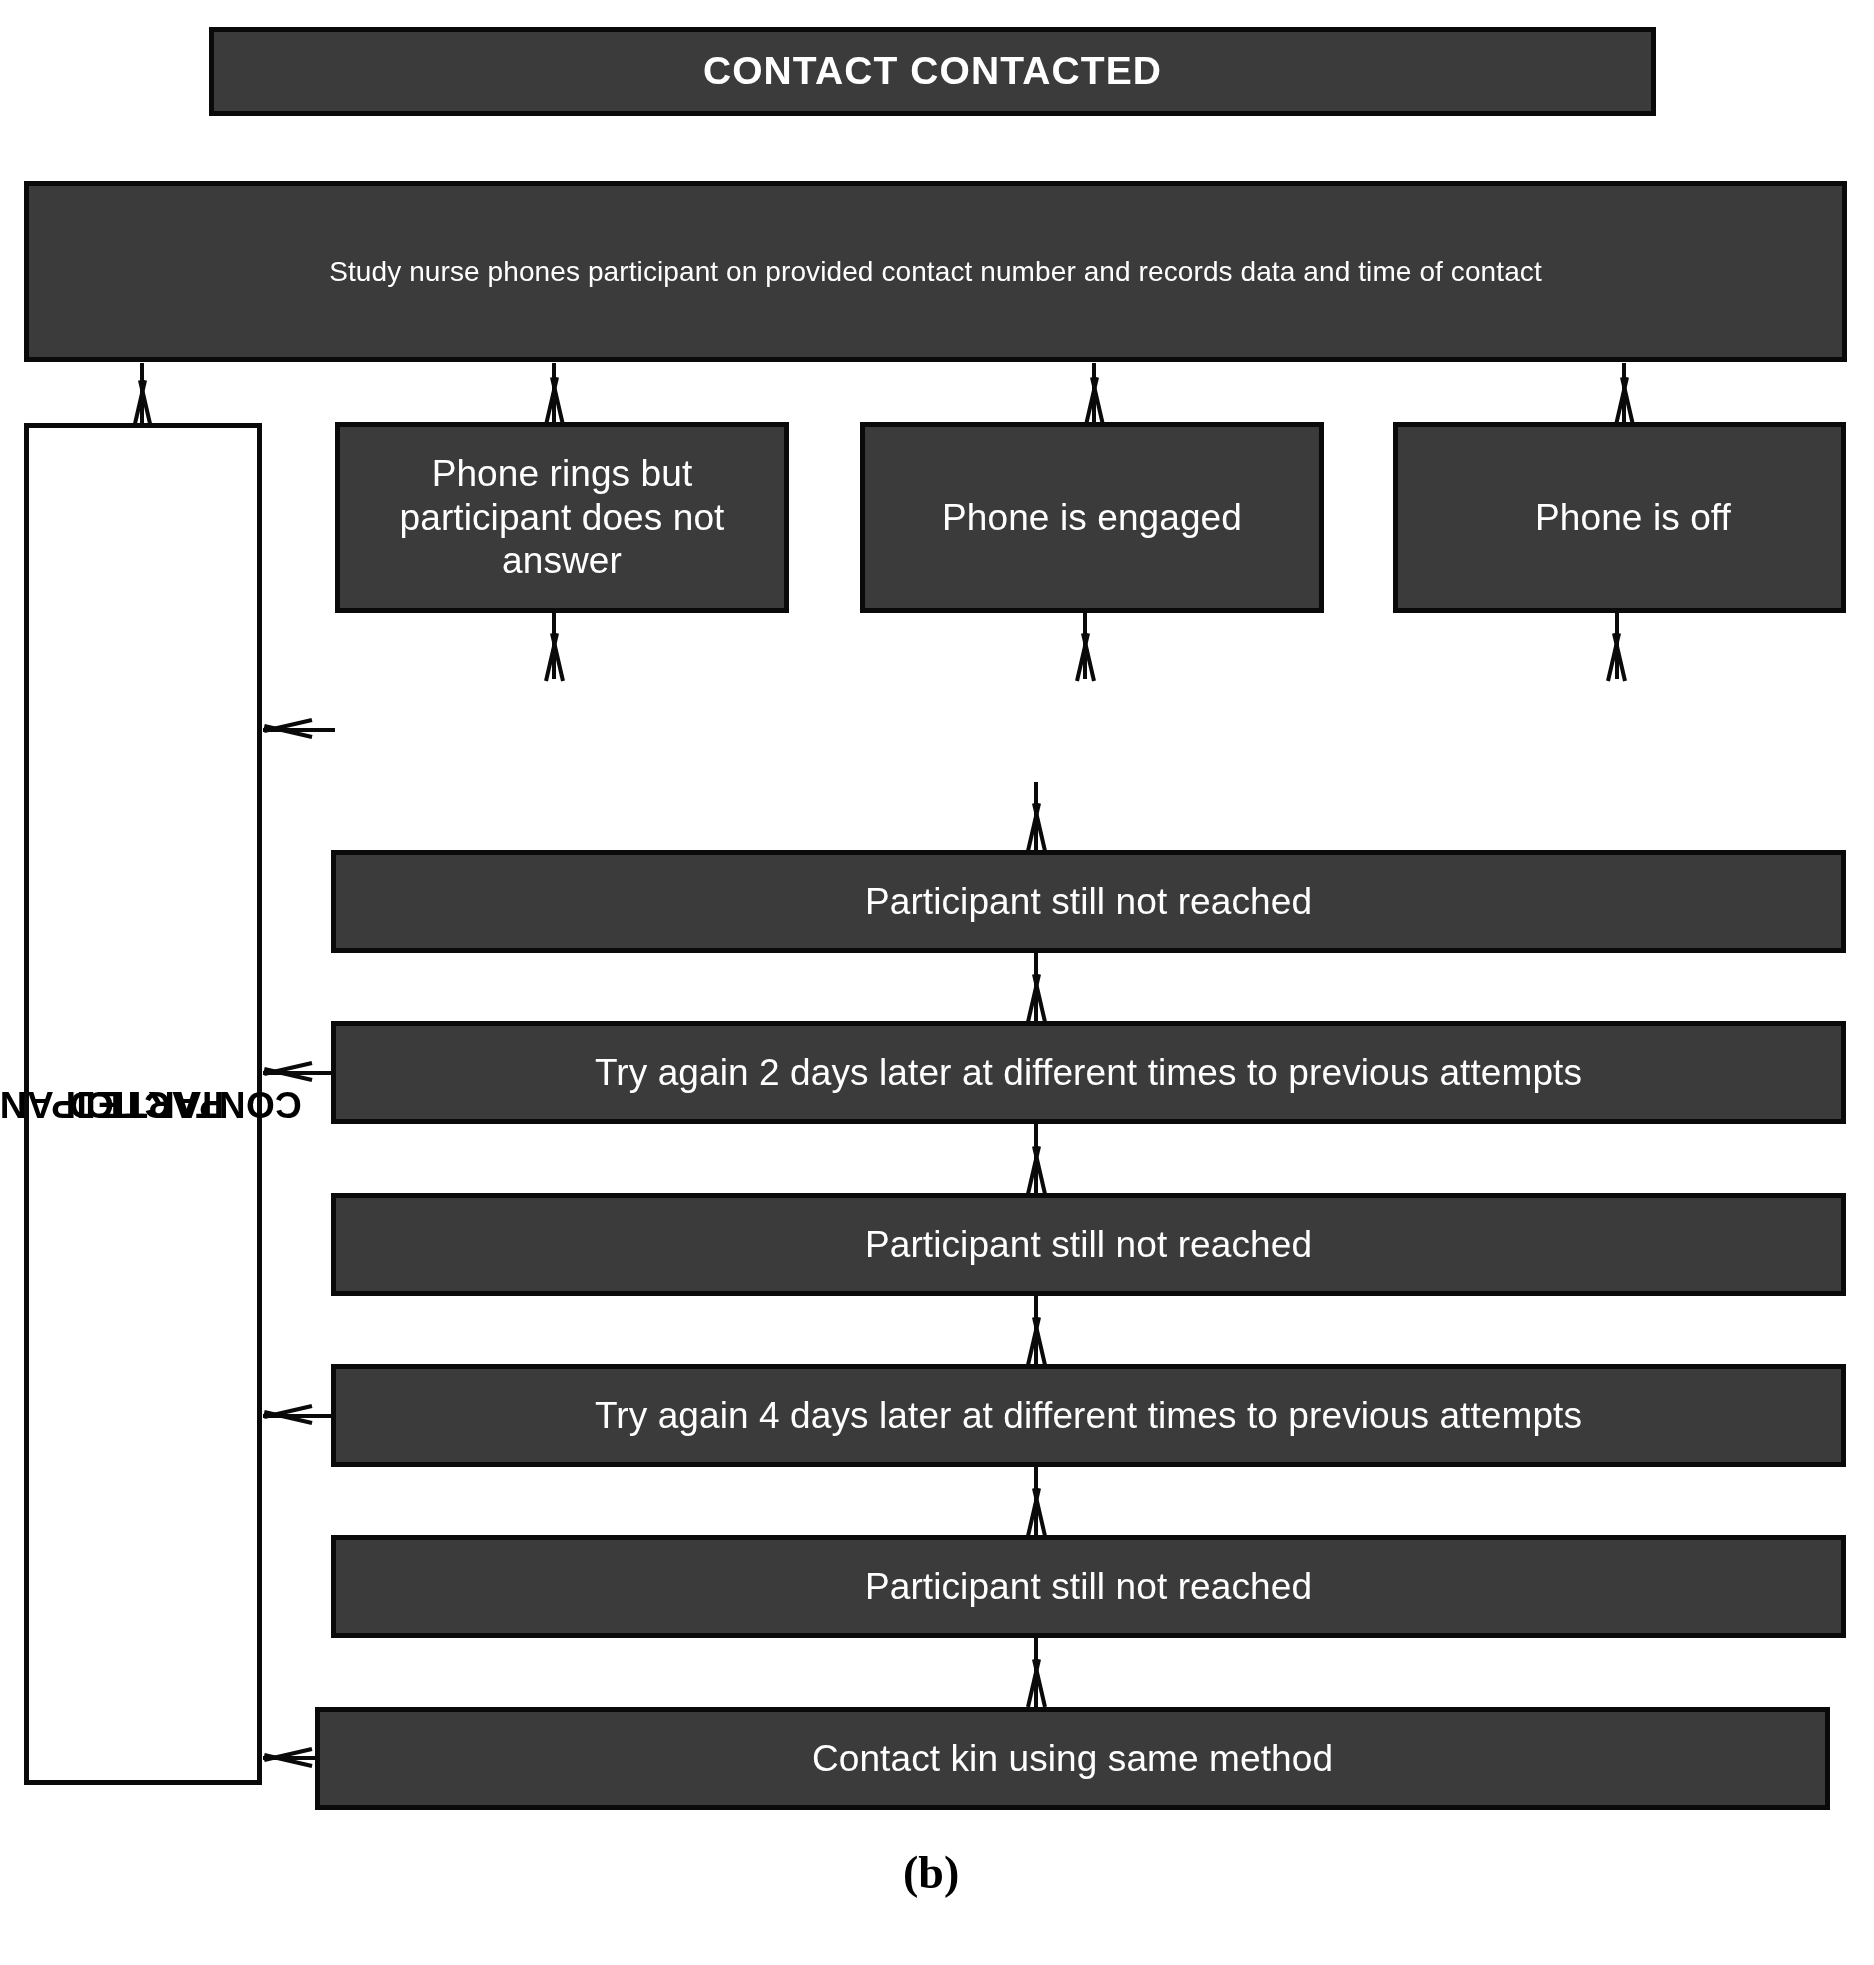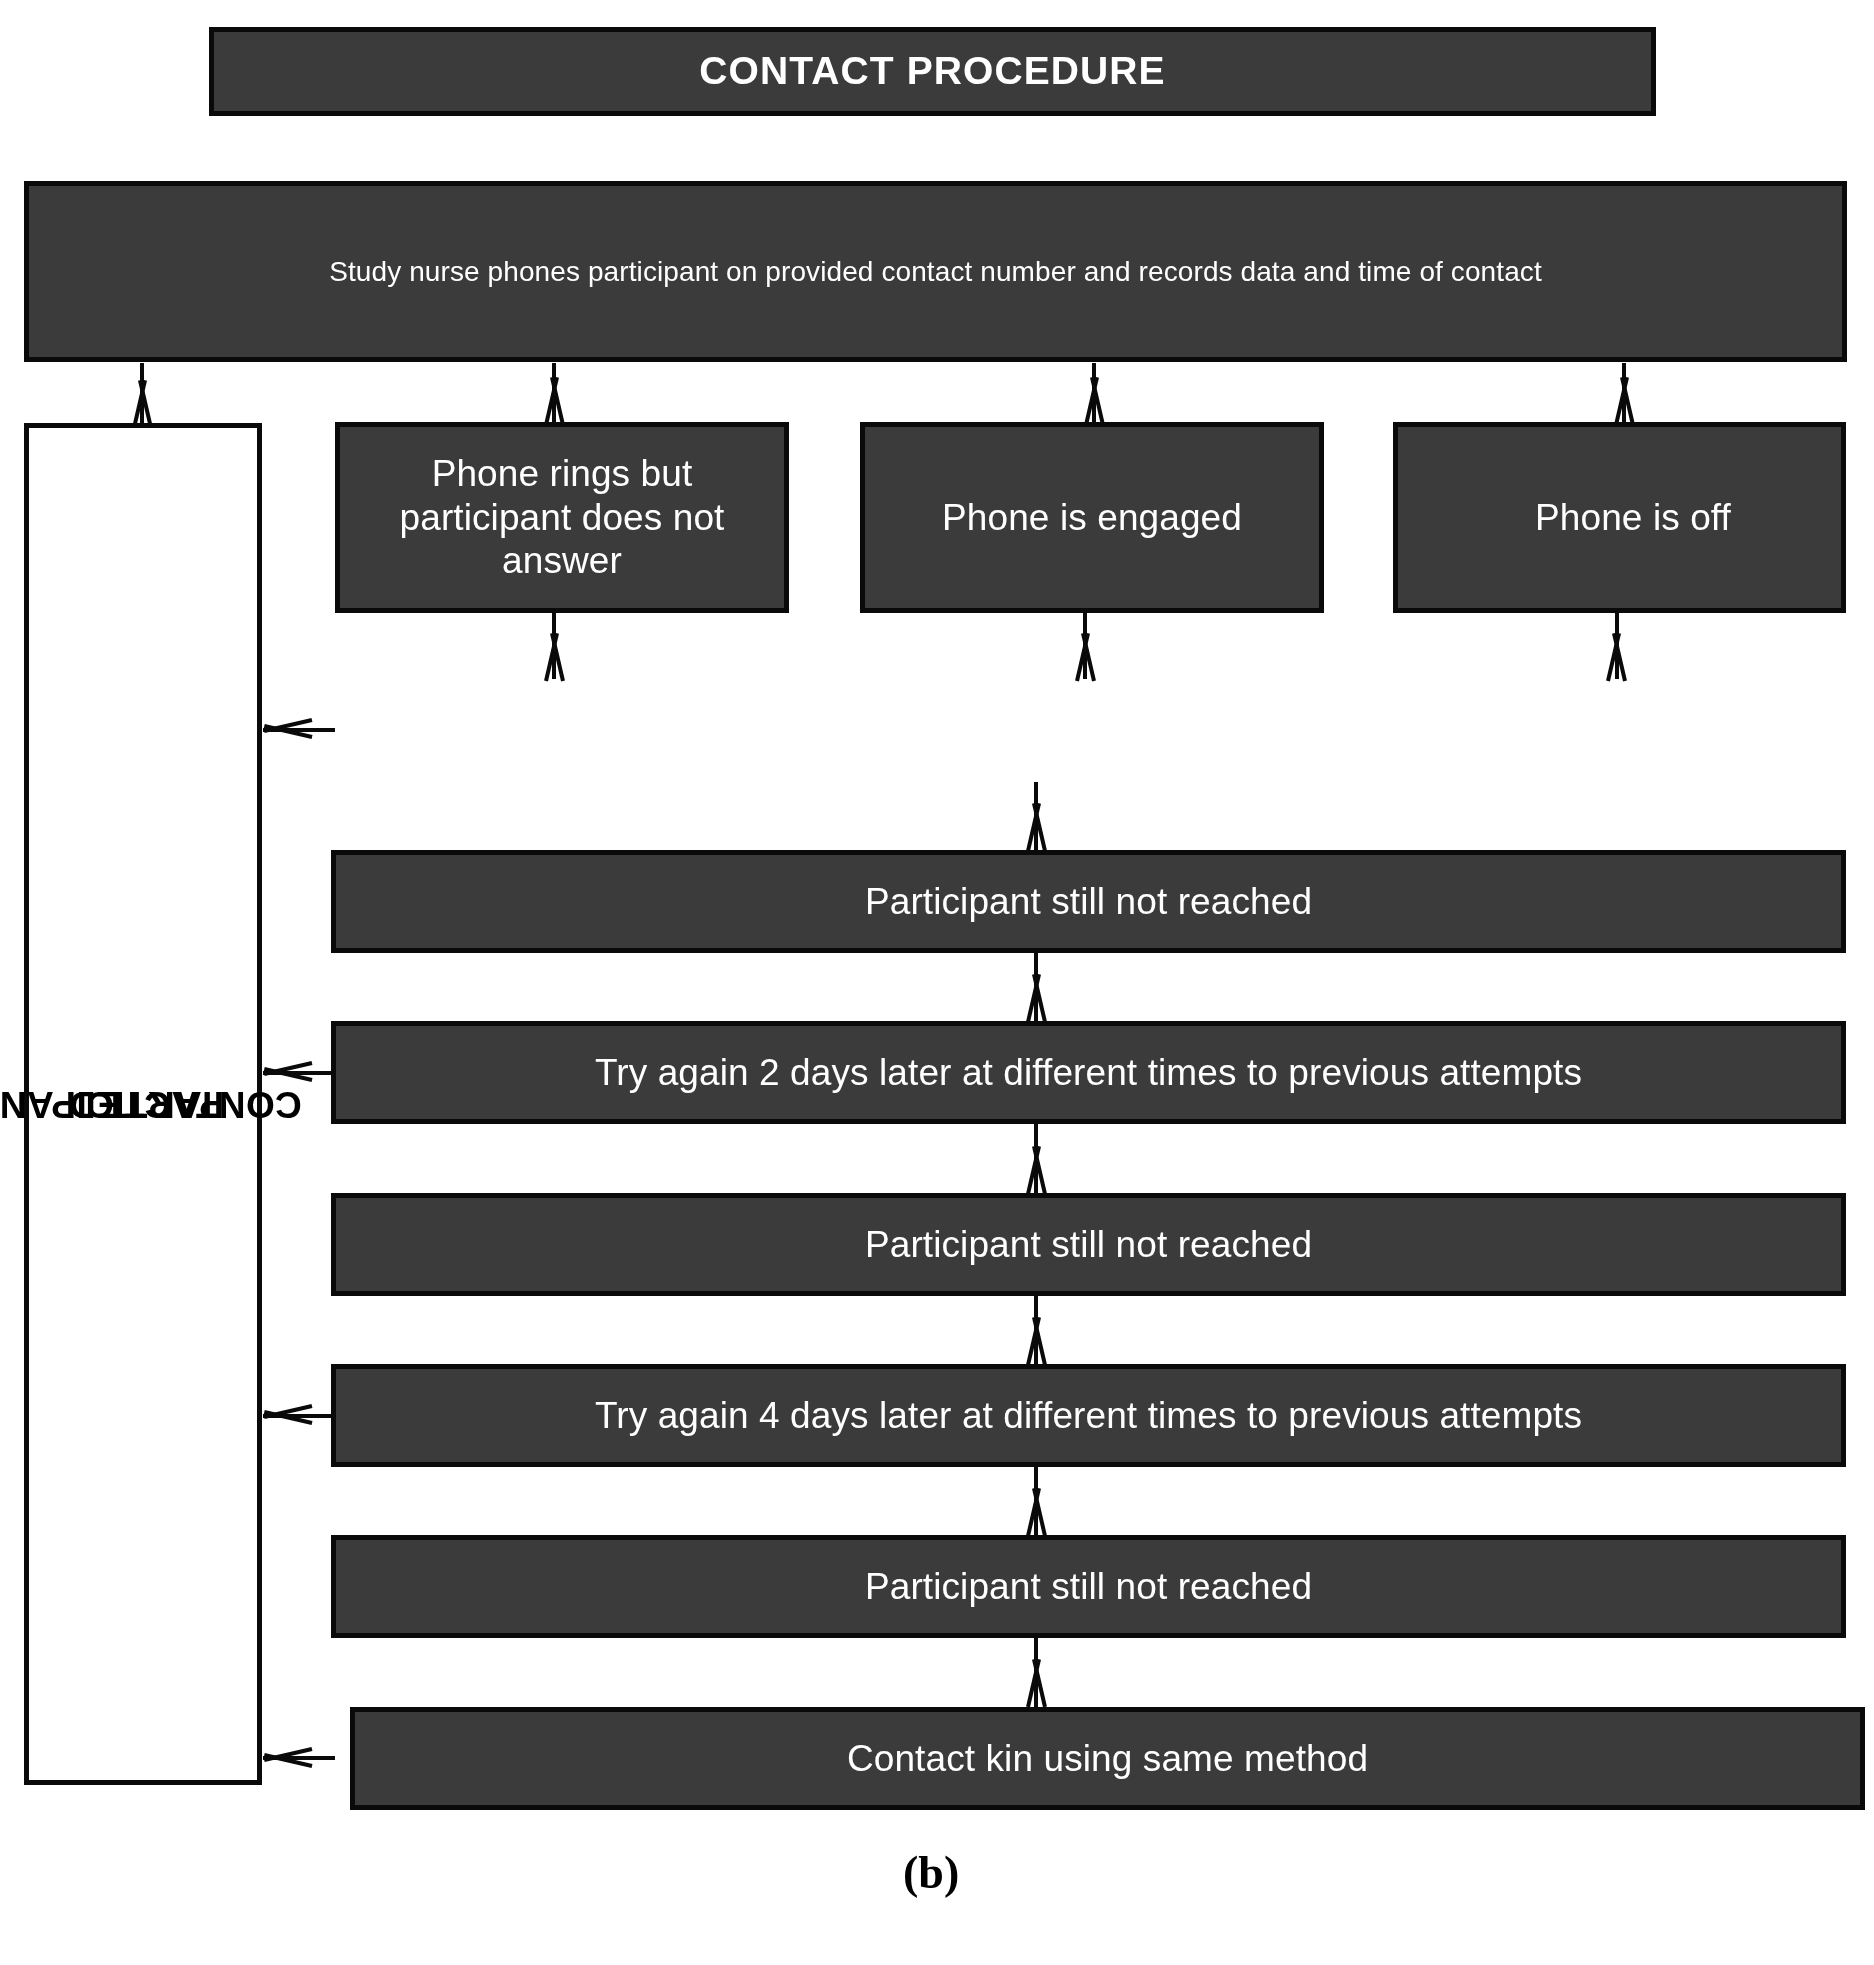--- a/index.html
+++ b/index.html
@@ -147,21 +147,21 @@
     font-size: 46px;
     color: #000000;
     z-index: 5;
   }
 </style>
 </head>
 <body>
 
 <div id="canvas">
 
-  <div class="box title" style="left:209px; top:27px; width:1447px; height:89px;">CONTACT PROCEDURE</div>
+  <div class="box title" style="left:209px; top:27px; width:1447px; height:89px;">CONTACT CONTACTED</div>
 
   <div class="box" style="left:24px; top:181px; width:1823px; height:181px; font-size:28px;">Study nurse phones participant on provided contact number and records data and time of contact</div>
 
   <div class="vline" style="left:140px; top:363px; height:62px;"></div>
   <div class="arrow-down" style="left:121px; top:379px;"></div>
 
   <div class="vline" style="left:552px; top:363px; height:59px;"></div>
   <div class="arrow-down" style="left:533px; top:376px;"></div>
 
   <div class="vline" style="left:1092px; top:363px; height:59px;"></div>
@@ -222,21 +222,21 @@
   <div class="arrow-left" style="left:263px; top:1393px;"></div>
 
   <div class="vline" style="left:1034px; top:1467px; height:69px;"></div>
   <div class="arrow-down" style="left:1015px; top:1487px;"></div>
 
   <div class="box" style="left:331px; top:1535px; width:1515px; height:103px;">Participant still not reached</div>
 
   <div class="vline" style="left:1034px; top:1638px; height:69px;"></div>
   <div class="arrow-down" style="left:1015px; top:1658px;"></div>
 
-  <div class="box" style="left:350px; top:1707px; width:1515px; height:103px;text-align:right;">Contact kin using same method</div>
+  <div class="box" style="left:315px; top:1707px; width:1515px; height:103px;text-align:right;">Contact kin using same method</div>
 
   <div class="hline" style="left:263px; top:1756px; width:72px;"></div>
   <div class="arrow-left" style="left:263px; top:1736px;"></div>
 
   <div class="caption" style="left:903px; top:1846px;">(b)</div>
 
 </div>
 
 
 </body></html>

